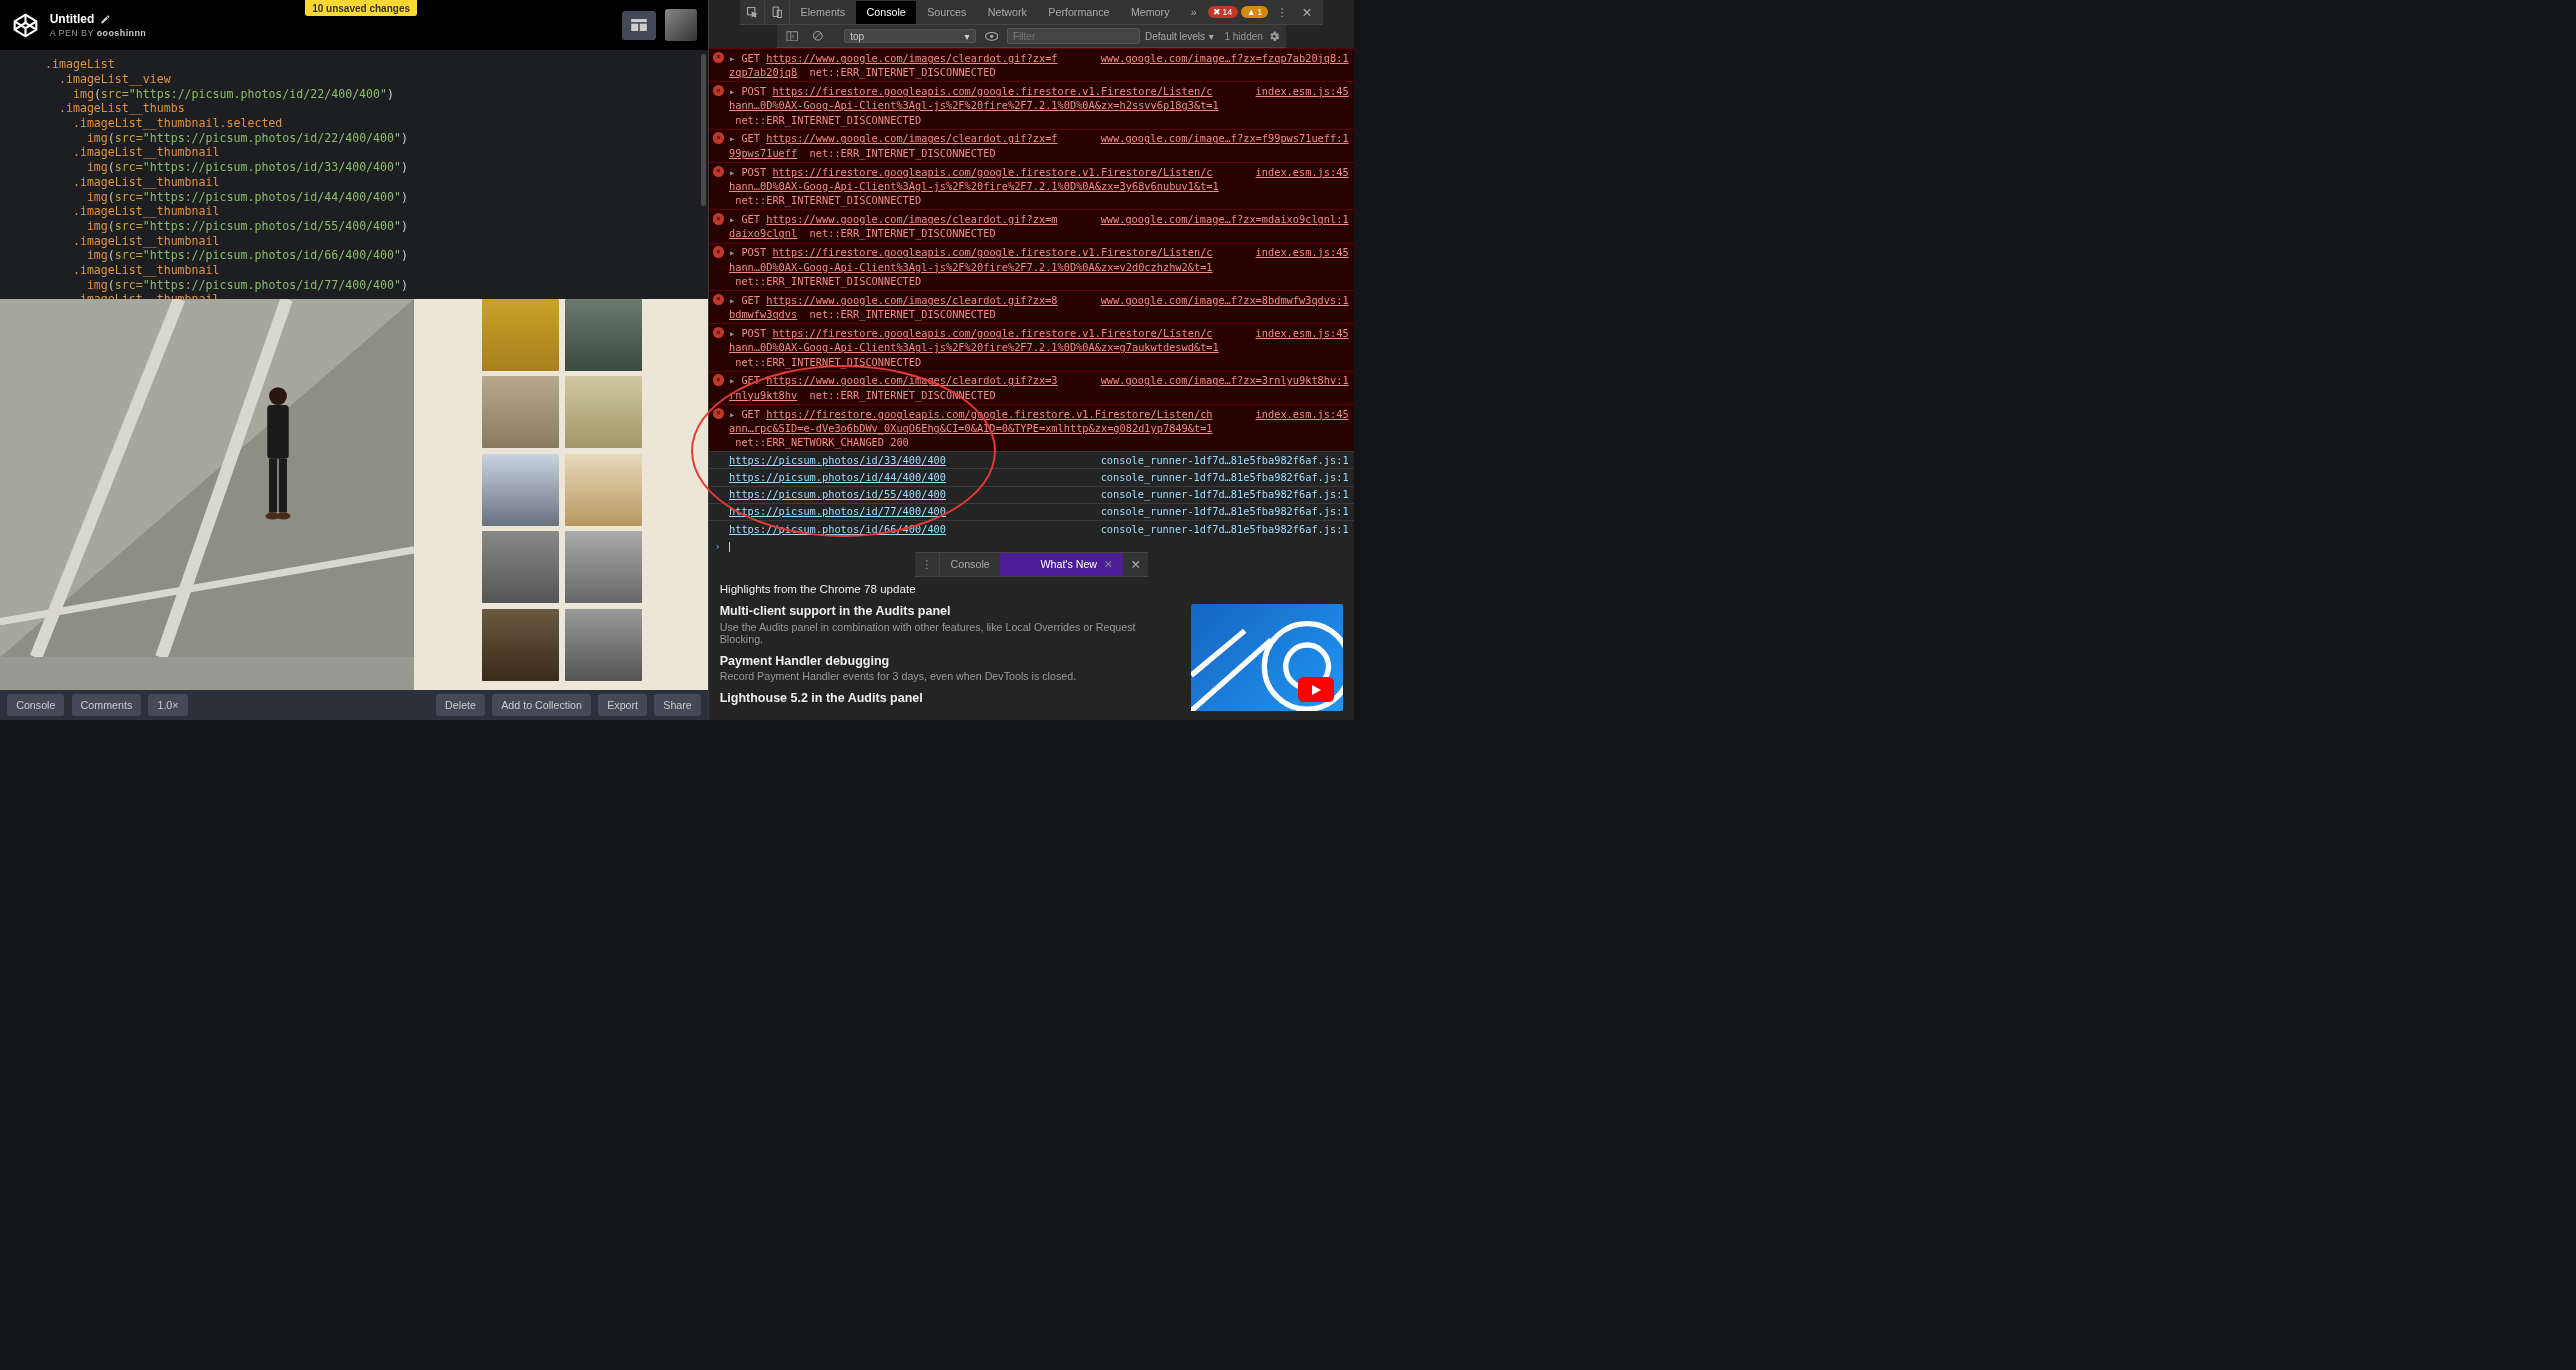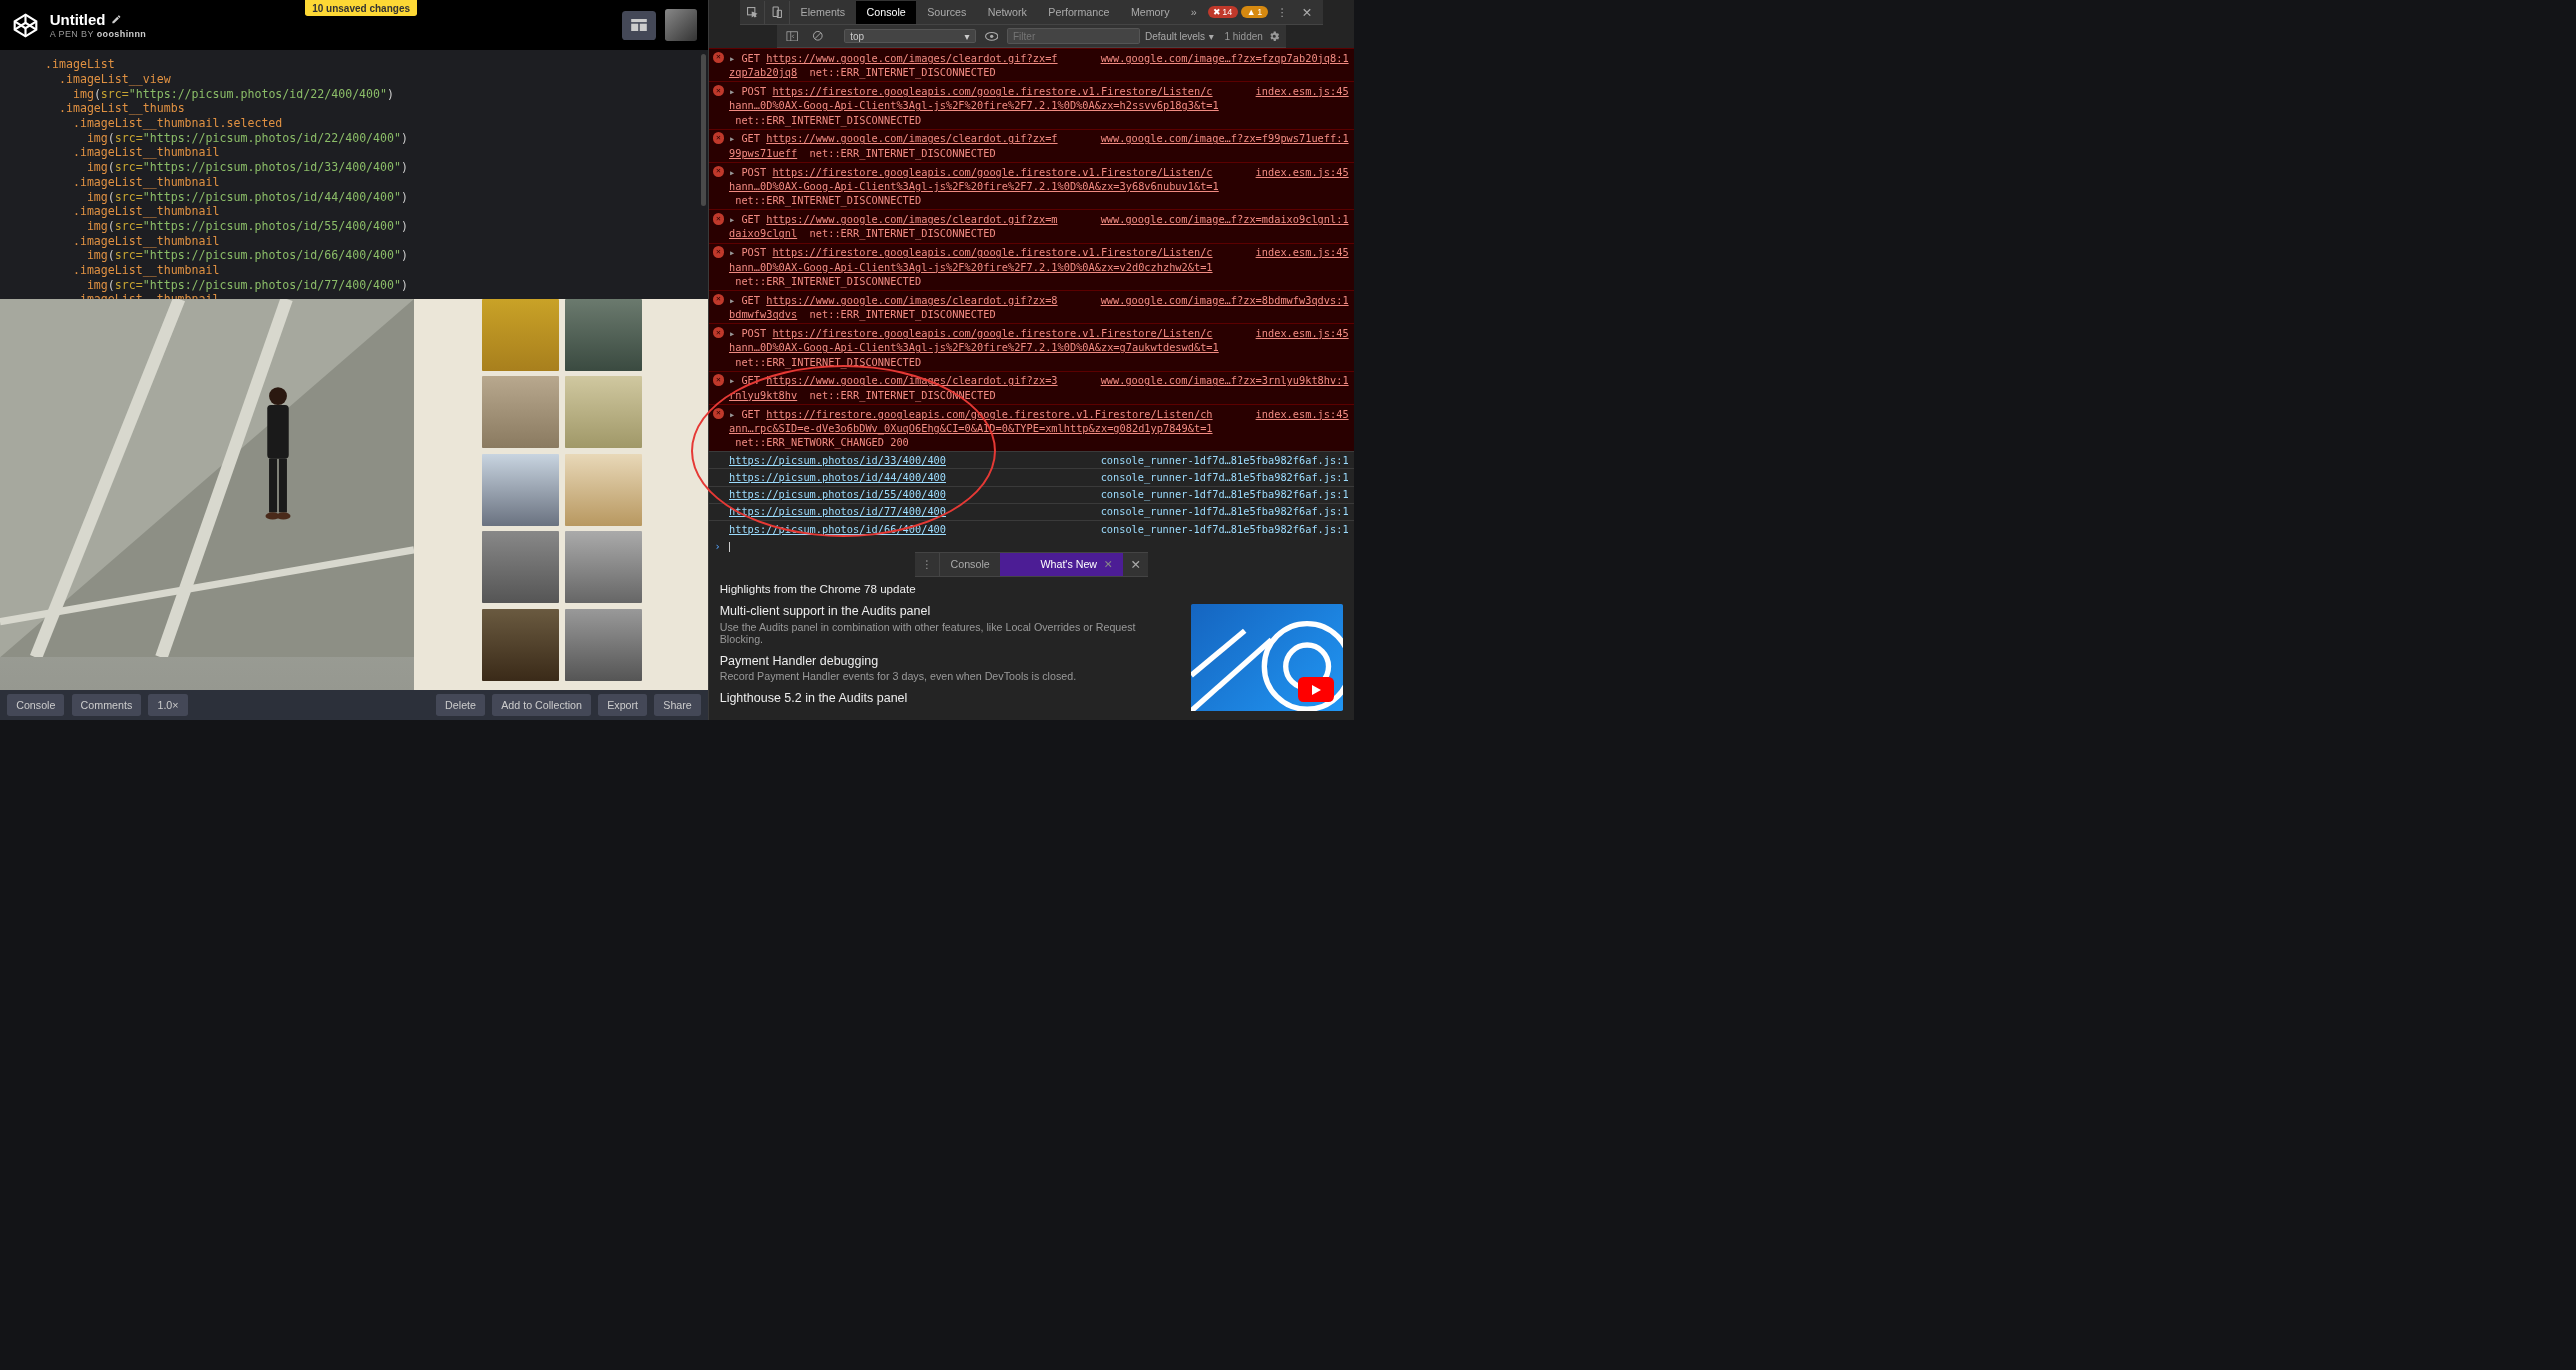--- a/index.html
+++ b/index.html
@@ -13,21 +13,21 @@
   overflow: hidden;
   font-size: 11.6px;
 }
 .codepen-side { width: 708px; display: flex; flex-direction: column; background: #131417; }
 .devtools-side { flex: 1; display: flex; flex-direction: column; background: #242424; border-left: 0.9px solid #3a3a3a; align-items: center; }
 
 
 .cp-header { display: flex; align-items: center; padding: 7.2px 10.7px; background: #000; height: 50px; }
 .cp-logo { width: 30px; height: 30px; display: flex; align-items: center; justify-content: center; }
 .cp-title-block { margin-left: 9px; flex: 1; }
-.cp-title { font-size: 15px; font-weight: 700; color: #fff; display: flex; align-items: center; gap: 5.4px; }
+.cp-title { font-size: 12px; font-weight: 700; color: #fff; display: flex; align-items: center; gap: 5.4px; }
 .cp-byline { font-size: 9px; color: #999; letter-spacing: 0.4px; margin-top: 1.8px; }
 .cp-byline b { color: #ccc; }
 .cp-unsaved { background: #fdd835; color: #333; font-size: 10px; font-weight: 700; padding: 2.7px 7.2px; border-radius: 0 0 2.7px 2.7px; position: absolute; top: 0; left: 305px; }
 .cp-header-right { display: flex; align-items: center; gap: 9px; }
 .cp-view-btn { background: #444857; width: 34px; height: 29px; border-radius: 3.6px; display: flex; align-items: center; justify-content: center; }
 .cp-avatar { width: 32px; height: 32px; background: linear-gradient(135deg,#888,#333); border-radius: 2.7px; }
 
 
 .cp-toolbar { display: flex; align-items: center; padding: 5.4px 7.2px; background: #1e1f26; height: 41px; }
 .cp-gear { width: 29px; height: 29px; background: #444857; border-radius: 2.7px; display: flex; align-items: center; justify-content: center; }
@@ -98,21 +98,21 @@
 
 .dt-drawer-tabs { height: 25px; display: flex; align-items: center; background: #333; border-top: 0.9px solid #444; border-bottom: 0.9px solid #444; font-size: 10.7px;}
 .dt-drawer-tab { padding: 0 10.7px; height: 23px; line-height: 23px; color: #aaa; cursor: pointer; }
 .dt-drawer-tab.active { background: #4c1d95; color: #fff; padding-left: 40px; }
 .dt-drawer-close { margin-left: auto; padding: 0 7.2px; color: #aaa; font-size: 12.5px;}
 
 .dt-drawer-body { background: #242424; padding: 5.4px 10.7px 9px; font-size: 11.2px; color: #ccc; overflow: auto;}
 .dt-whatsnew-title { font-size: 11.6px; font-weight: 400; color: #eee; margin-bottom: 9px;}
 .dt-article { display: flex; gap: 12.5px; }
 .dt-article-text { flex: 1; }
-.dt-article h3 { font-size: 12.5px; color: #eee; font-weight: 400; margin-bottom: 2.7px;}
+.dt-article h3 { font-size: 12.5px; color: #eee; font-weight: 700; margin-bottom: 2.7px;}
 .dt-article p { font-size: 10.7px; color: #999; margin-bottom: 9px;}
 .dt-article-thumb { width: 152px; height: 107px; background: linear-gradient(135deg,#1565c0,#2196f3); border-radius: 1.8px; position: relative;}
 .dt-yt { position: absolute; right: 9px; bottom: 9px; width: 36px; height: 25px; background:#f00; border-radius: 5.4px; display:flex; align-items:center; justify-content:center;}
 .dt-yt::after { content:''; border-left: 9px solid #fff; border-top: 5.4px solid transparent; border-bottom: 5.4px solid transparent;}
 
 svg { display: block; }
 </style>
 </head>
 <body>
 

